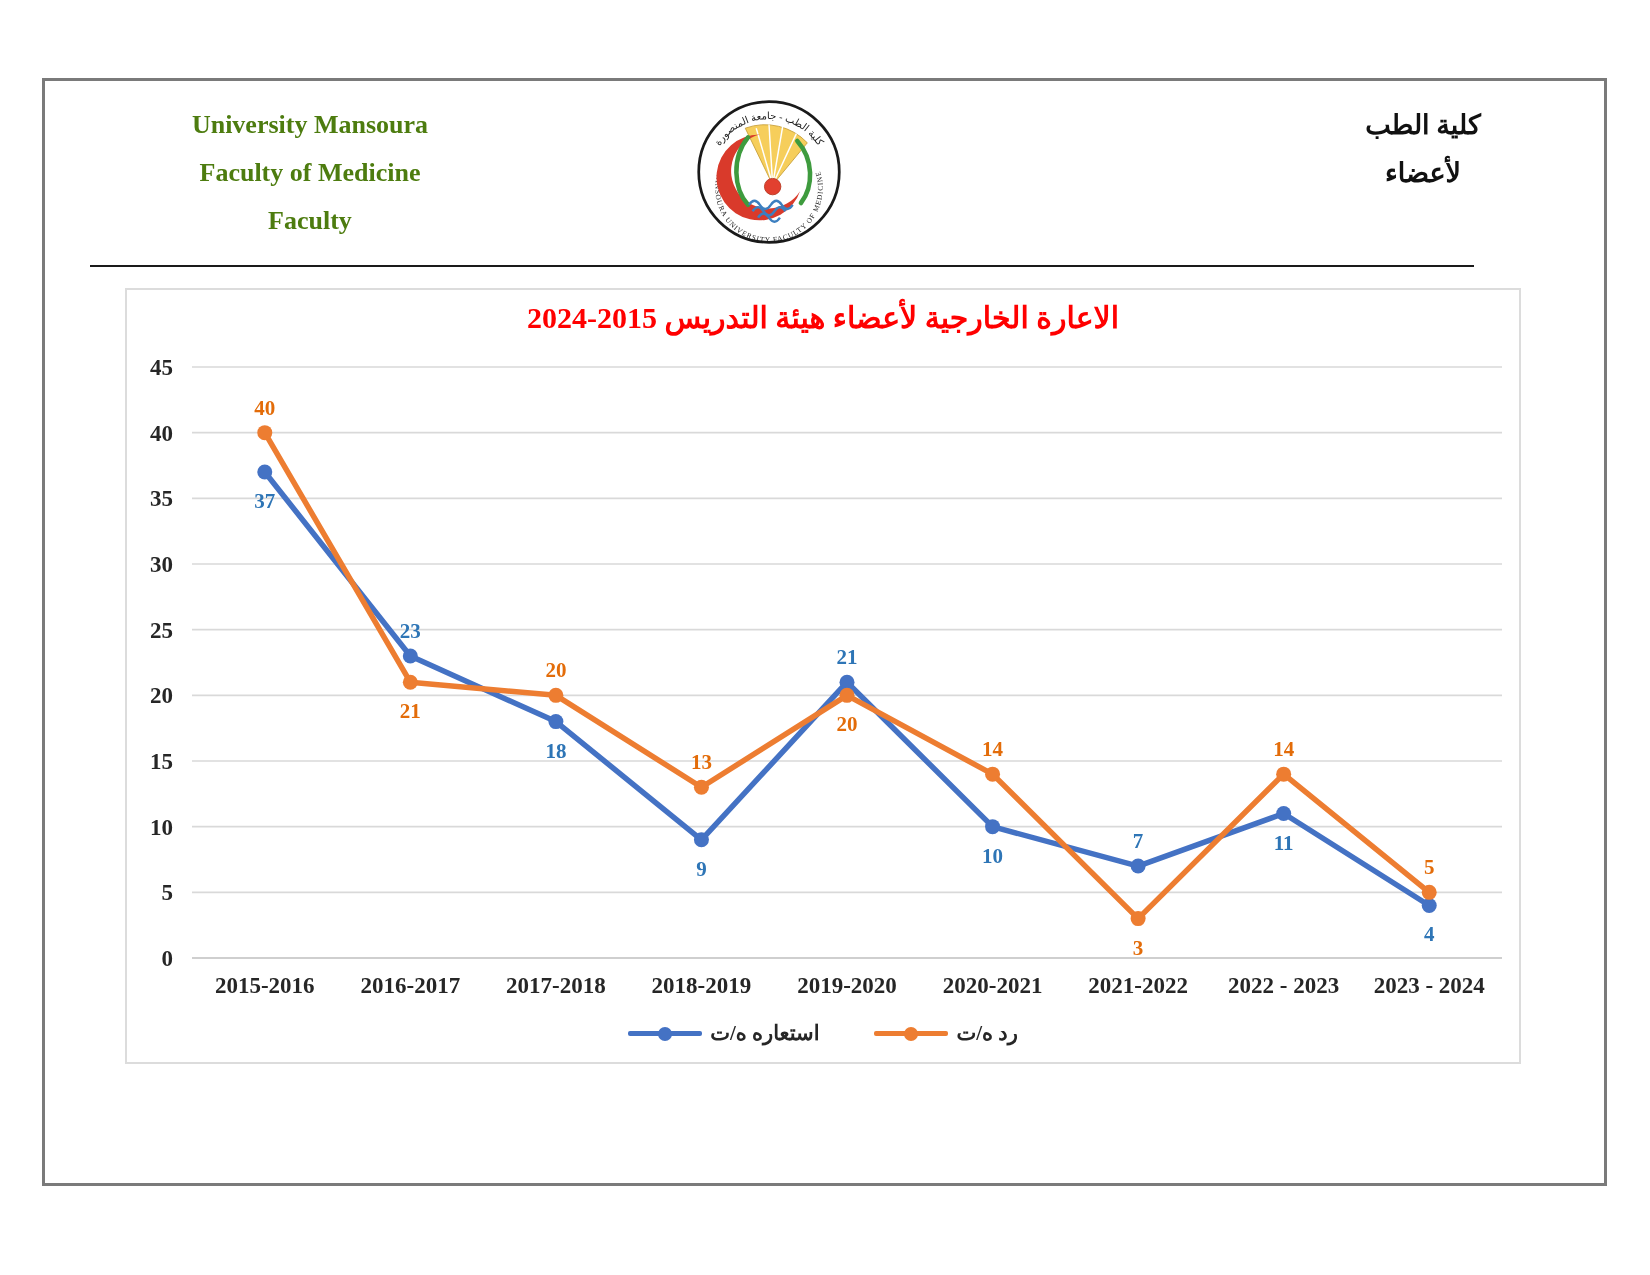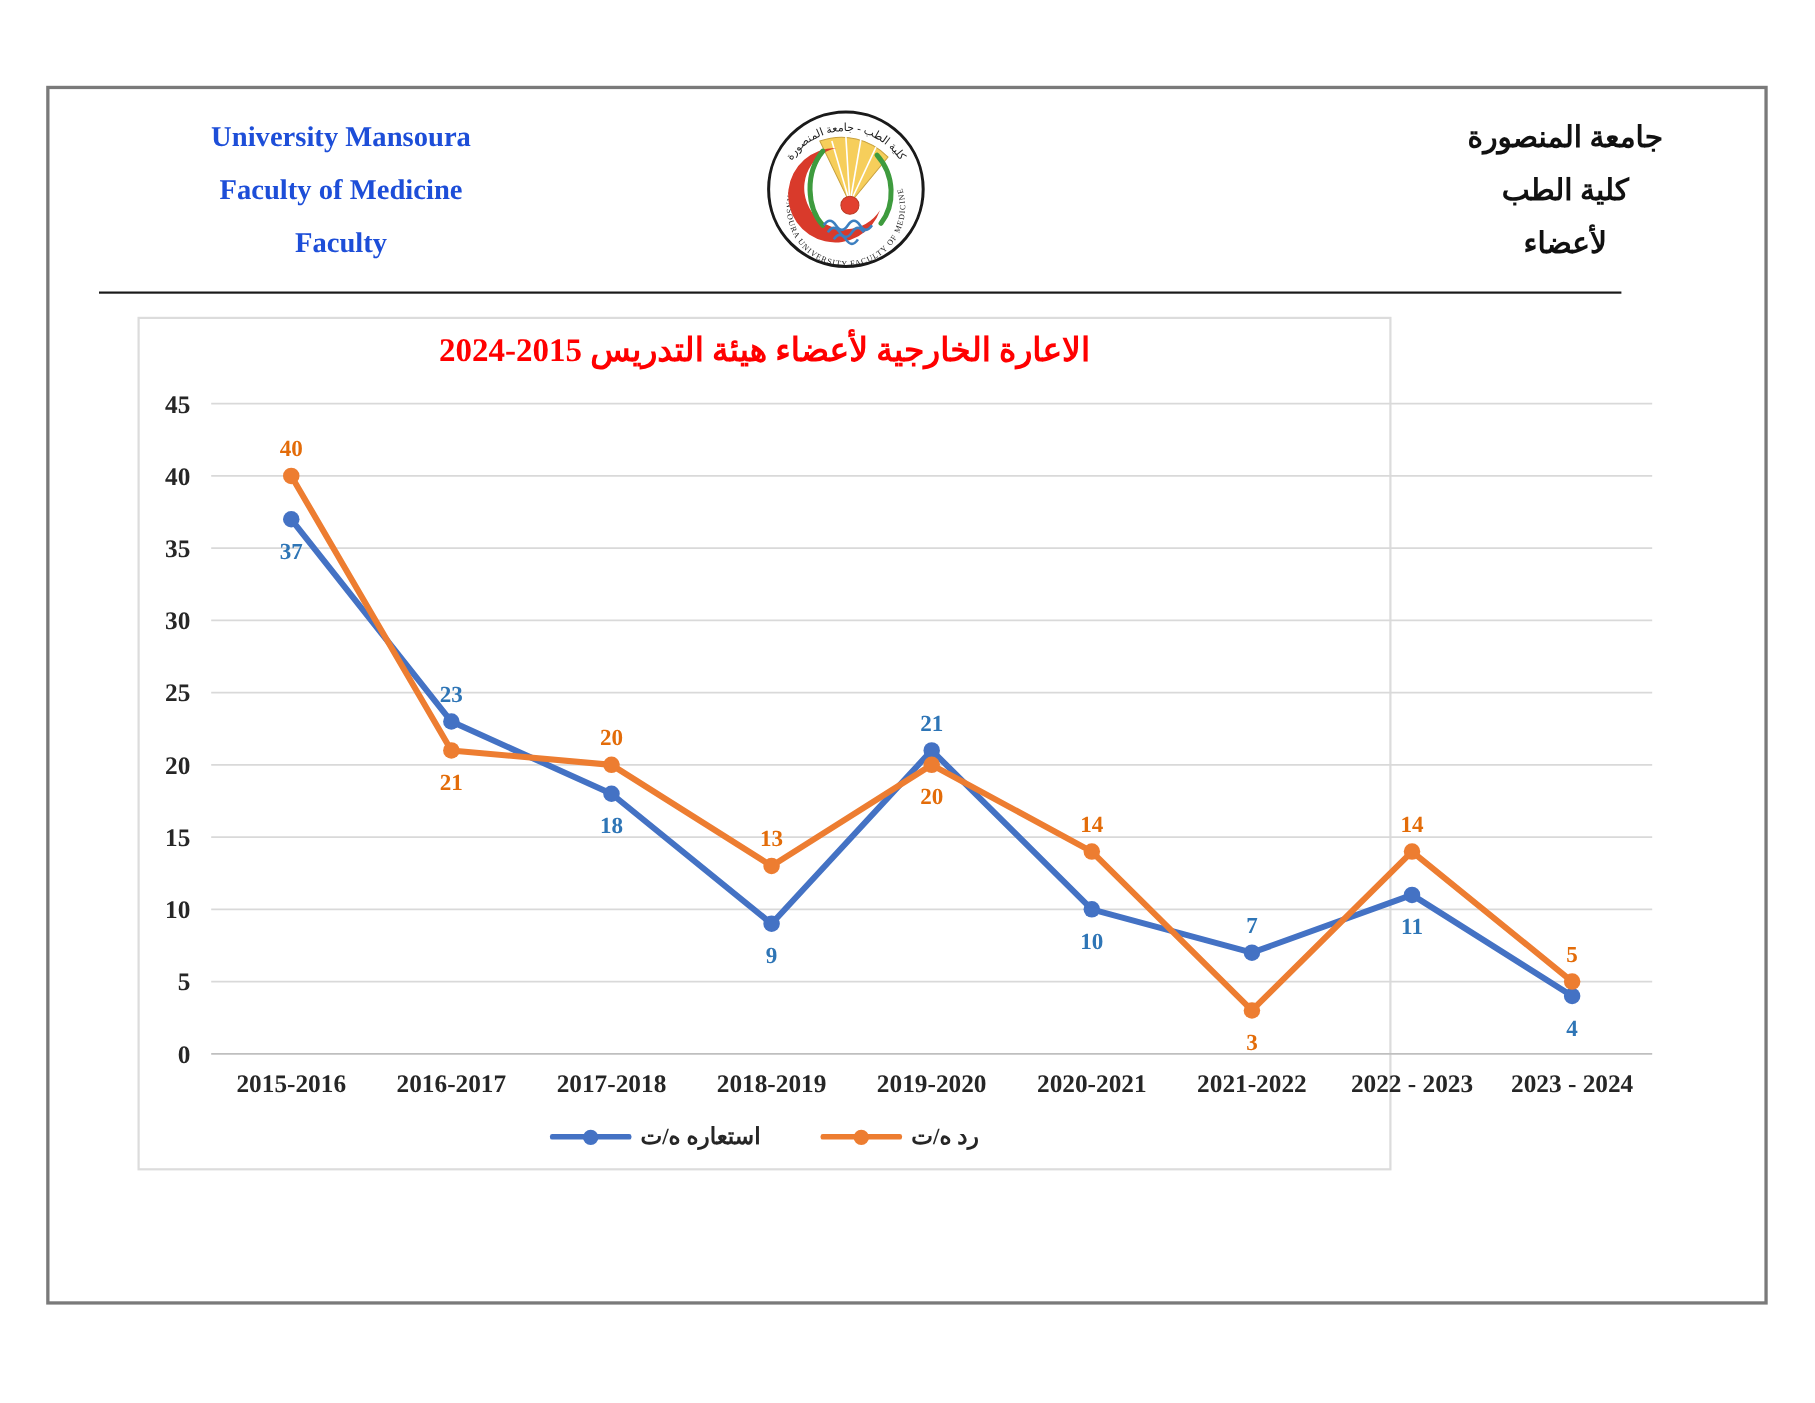--- a/index.html
+++ b/index.html
@@ -2,28 +2,28 @@
 <html><head>
 <meta charset="utf-8">
 <style>
   html,body{margin:0;padding:0;background:#ffffff;}
   body{width:1650px;height:1275px;position:relative;overflow:hidden;
        font-family:"Liberation Serif","DejaVu Serif",serif;}
   .frame{position:absolute;left:42px;top:78px;width:1559px;height:1102px;
          border:3px solid #7a7a7a;background:#ffffff;}
   
   .hdr-left{position:absolute;left:95px;top:20px;width:340px;text-align:center;
-            font-size:26px;font-weight:bold;color:#1d4ed8;line-height:48px;}
+            font-size:26px;font-weight:bold;color:#4d7c0f;line-height:48px;}
   .hdr-right{position:absolute;left:1228px;top:20px;width:300px;text-align:center;
              font-size:27px;font-weight:bold;color:#111;line-height:48px;}
   .logo-wrap{position:absolute;left:651px;top:18px;width:146px;height:146px;}
   .separator{position:absolute;left:45px;top:184px;width:1384px;height:0;
              border-top:2px solid #1a1a1a;}
   
-  .chart-box{position:absolute;left:80px;top:207px;width:1140px;height:776px;
+  .chart-box{position:absolute;left:80px;top:207px;width:1396px;height:776px;
              border:2px solid #dcdcdc;background:#fff;box-sizing:border-box;}
   .chart-title{position:absolute;left:0;top:10px;width:100%;text-align:center;
                font-size:30px;font-weight:bold;color:#ff0000;}
   .plot-svg{position:absolute;left:0;top:0;}
   .plot-svg text{font-family:"Liberation Serif","DejaVu Serif",serif;font-weight:bold;}
   
   .legend{position:absolute;left:0;bottom:16px;width:100%;display:flex;
           justify-content:center;align-items:center;gap:55px;margin-top:39px;}
   .legend-item{display:flex;align-items:center;gap:8px;}
   .legend-marker{position:relative;display:inline-block;width:74px;height:5px;border-radius:2px;}
@@ -68,21 +68,20 @@
       <circle cx="84" cy="96" r="9" fill="#E2402F" stroke="#B93A23"></circle>
       <g stroke="#3C7FC0" stroke-width="2.6" fill="none">
         <path d="M58,116 c4,-6 8,-6 12,0 c4,6 8,6 12,0 c4,-6 8,-6 12,0 c4,6 8,6 12,0"></path>
         <path d="M62,123 c4,-6 8,-6 12,0 c4,6 8,6 12,0 c4,-6 8,-6 12,0"></path>
         <path d="M68,130 c4,-6 8,-6 12,0 c4,6 8,6 12,0"></path>
       </g>
     </svg>
   </div>
 
   <div class="hdr-right" dir="rtl">
-    <div>جامعة المنصورة</div>
     <div>كلية الطب</div>
     <div>لأعضاء</div>
   </div>
 
   <div class="separator"></div>
 
   <div class="chart-box">
     <div class="chart-title" id="chart-title" dir="rtl" style="color: rgb(255, 0, 0);">الاعارة الخارجية لأعضاء هيئة التدريس 2015-2024</div>
     <svg id="plot-svg" class="plot-svg" width="1392" height="772" viewBox="0 0 1392 772">
         <line x1="65" y1="668" x2="1375" y2="668" stroke="#bfbfbf" stroke-width="1.6"></line>

